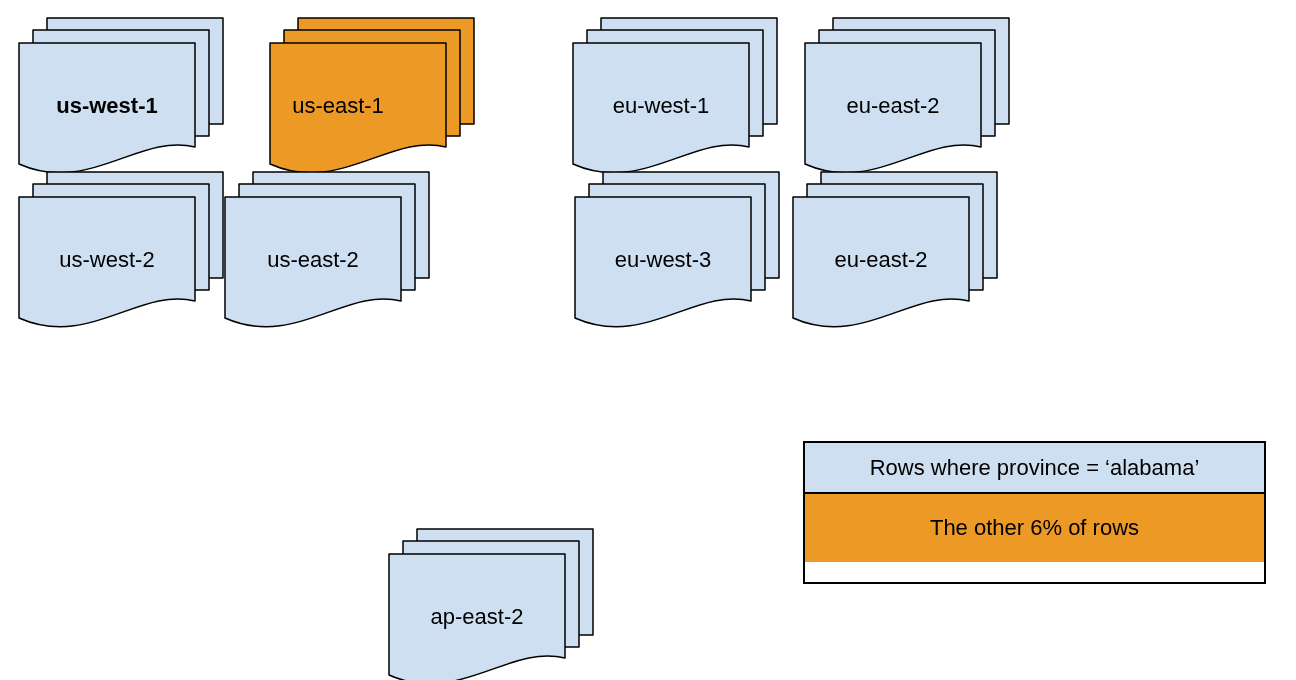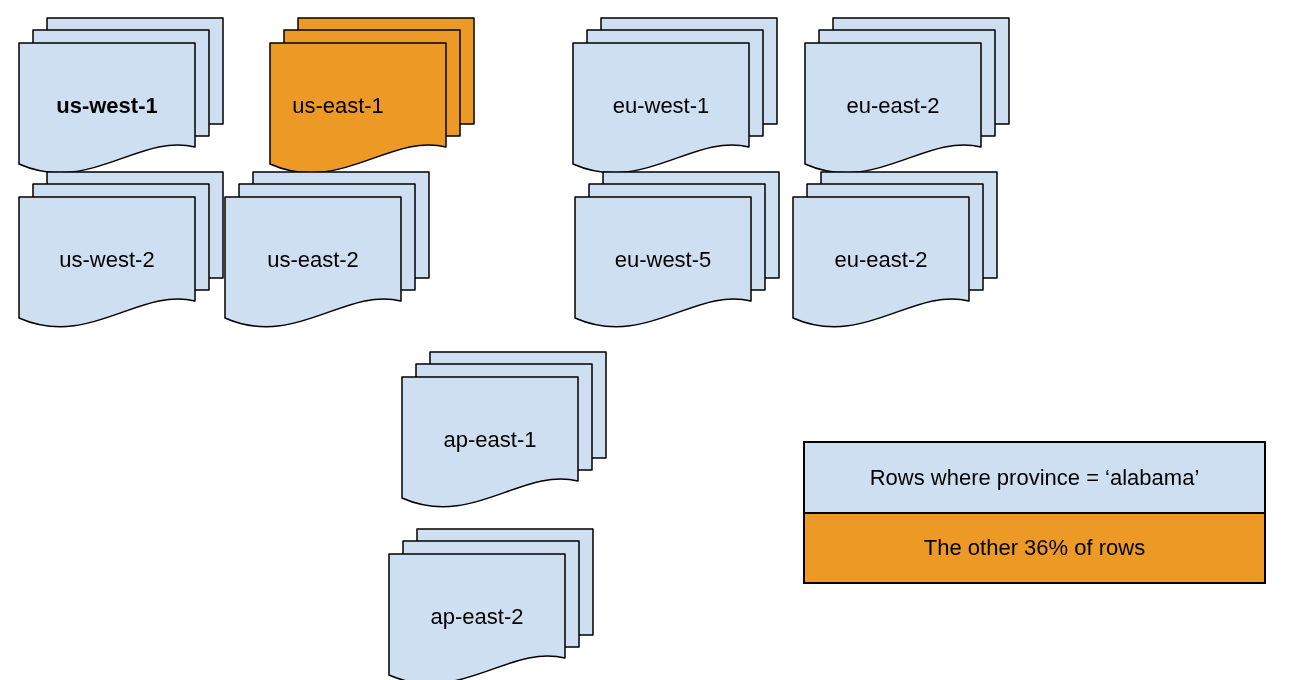--- a/index.html
+++ b/index.html
@@ -52,39 +52,39 @@
     background: #ffffff;
   }
   .legend-row {
     display: flex;
     align-items: center;
     justify-content: center;
     font-size: 22px;
     line-height: 26px;
   }
   .legend-row.blue {
-    height: 71px;
+    height: 51px;
     background: var(--sheet-blue);
     border-bottom: 2px solid var(--border-color);
   }
   .legend-row.orange {
     height: 68px;
     background: var(--sheet-orange);
   }
 </style>
 </head>
 <body>
 
 <div class="canvas">
   <div class="legend">
     <div class="legend-row blue">
       <span>Rows where province = ‘alabama’</span>
     </div>
     <div class="legend-row orange">
-      <span>The other 36% of rows</span>
+      <span>The other 6% of rows</span>
     </div>
   </div>
 <div class="stack blue" style="left: 18px; top: 17px; font-weight: bold;">
     <svg width="208" height="160" viewBox="0 0 208 160">
       <rect class="sheet" x="29" y="1" width="176" height="106"></rect>
       <rect class="sheet" x="15" y="13" width="176" height="106"></rect>
       <path class="sheet" transform="translate(1,26)" d="M0,0 L176,0 L176,104 C120,90 70,152 0,121 Z"></path>
     </svg>
     <div class="stack-label">us-west-1</div>
   </div>
@@ -127,37 +127,29 @@
       <path class="sheet" transform="translate(1,26)" d="M0,0 L176,0 L176,104 C120,90 70,152 0,121 Z"></path>
     </svg>
     <div class="stack-label">us-east-2</div>
   </div>
     <div class="stack blue" style="left: 574px; top: 171px;">
     <svg width="208" height="160" viewBox="0 0 208 160">
       <rect class="sheet" x="29" y="1" width="176" height="106"></rect>
       <rect class="sheet" x="15" y="13" width="176" height="106"></rect>
       <path class="sheet" transform="translate(1,26)" d="M0,0 L176,0 L176,104 C120,90 70,152 0,121 Z"></path>
     </svg>
-    <div class="stack-label">eu-west-5</div>
+    <div class="stack-label">eu-west-3</div>
   </div>
     <div class="stack blue" style="left: 792px; top: 171px;">
     <svg width="208" height="160" viewBox="0 0 208 160">
       <rect class="sheet" x="29" y="1" width="176" height="106"></rect>
       <rect class="sheet" x="15" y="13" width="176" height="106"></rect>
       <path class="sheet" transform="translate(1,26)" d="M0,0 L176,0 L176,104 C120,90 70,152 0,121 Z"></path>
     </svg>
     <div class="stack-label">eu-east-2</div>
-  </div>
-    <div class="stack blue" style="left: 401px; top: 351px;">
-    <svg width="208" height="160" viewBox="0 0 208 160">
-      <rect class="sheet" x="29" y="1" width="176" height="106"></rect>
-      <rect class="sheet" x="15" y="13" width="176" height="106"></rect>
-      <path class="sheet" transform="translate(1,26)" d="M0,0 L176,0 L176,104 C120,90 70,152 0,121 Z"></path>
-    </svg>
-    <div class="stack-label">ap-east-1</div>
   </div>
     <div class="stack blue" style="left: 388px; top: 502px; margin-top: 26px;">
     <svg width="208" height="160" viewBox="0 0 208 160">
       <rect class="sheet" x="29" y="1" width="176" height="106"></rect>
       <rect class="sheet" x="15" y="13" width="176" height="106"></rect>
       <path class="sheet" transform="translate(1,26)" d="M0,0 L176,0 L176,104 C120,90 70,152 0,121 Z"></path>
     </svg>
     <div class="stack-label">ap-east-2</div>
   </div>
   </div>

